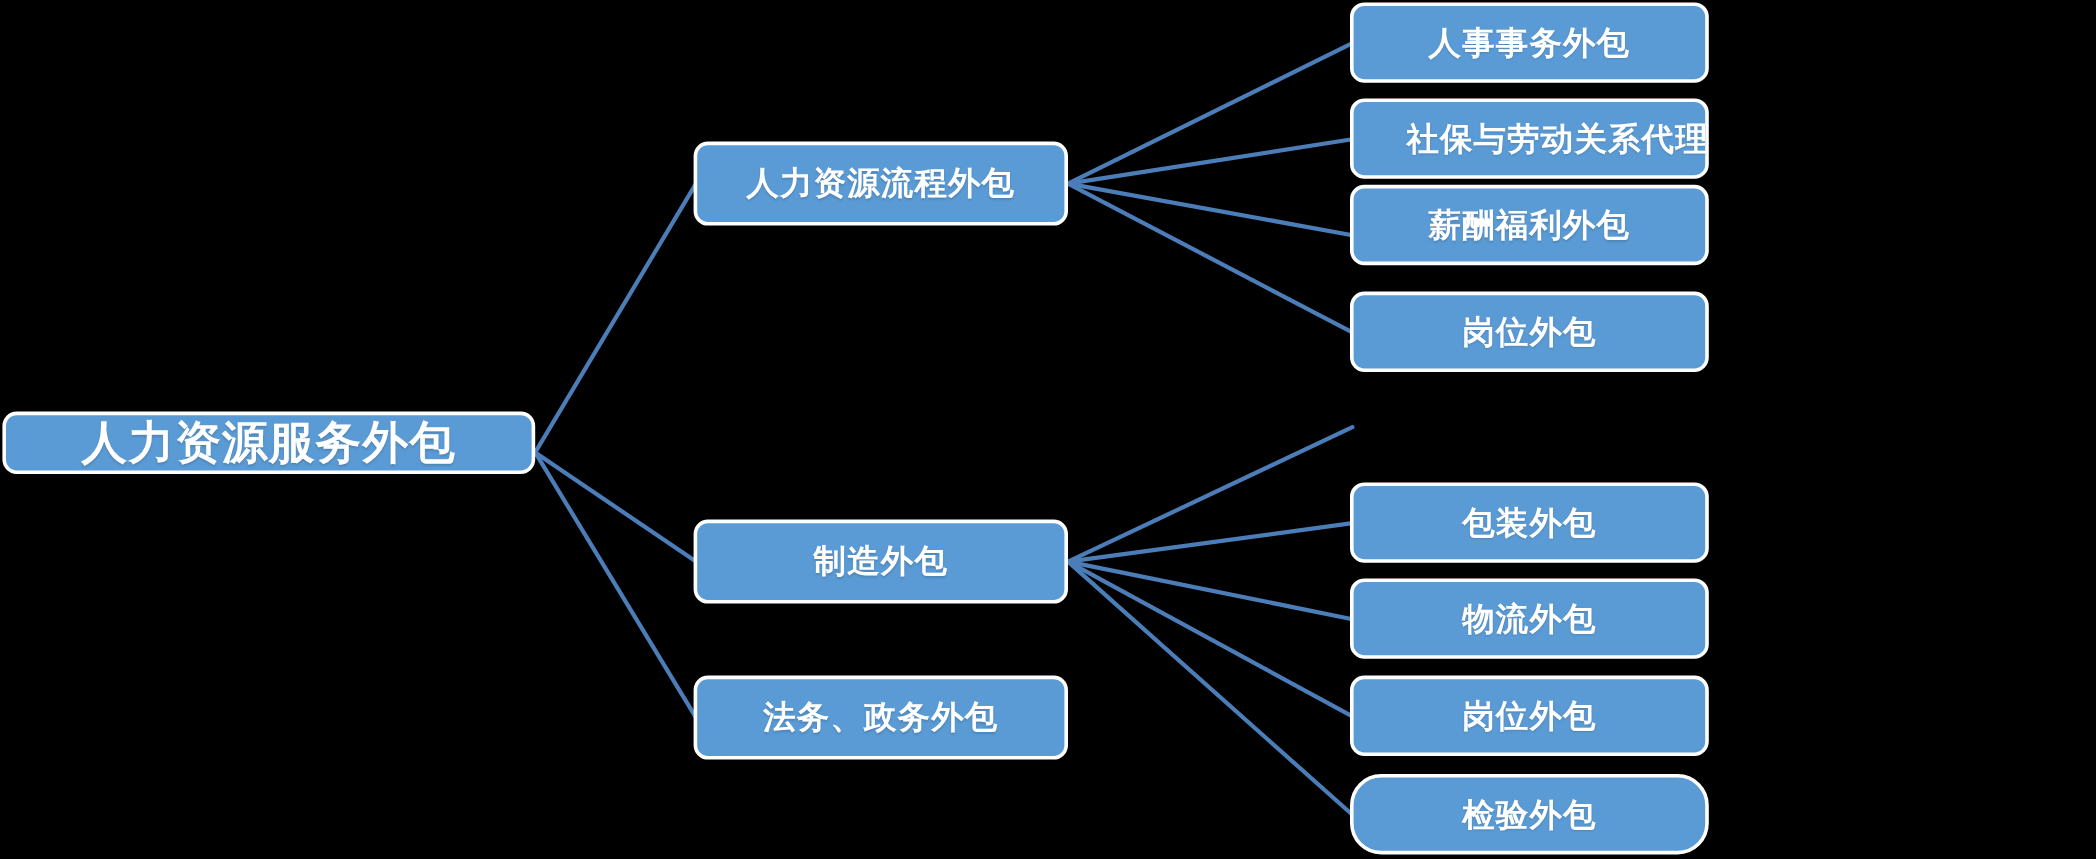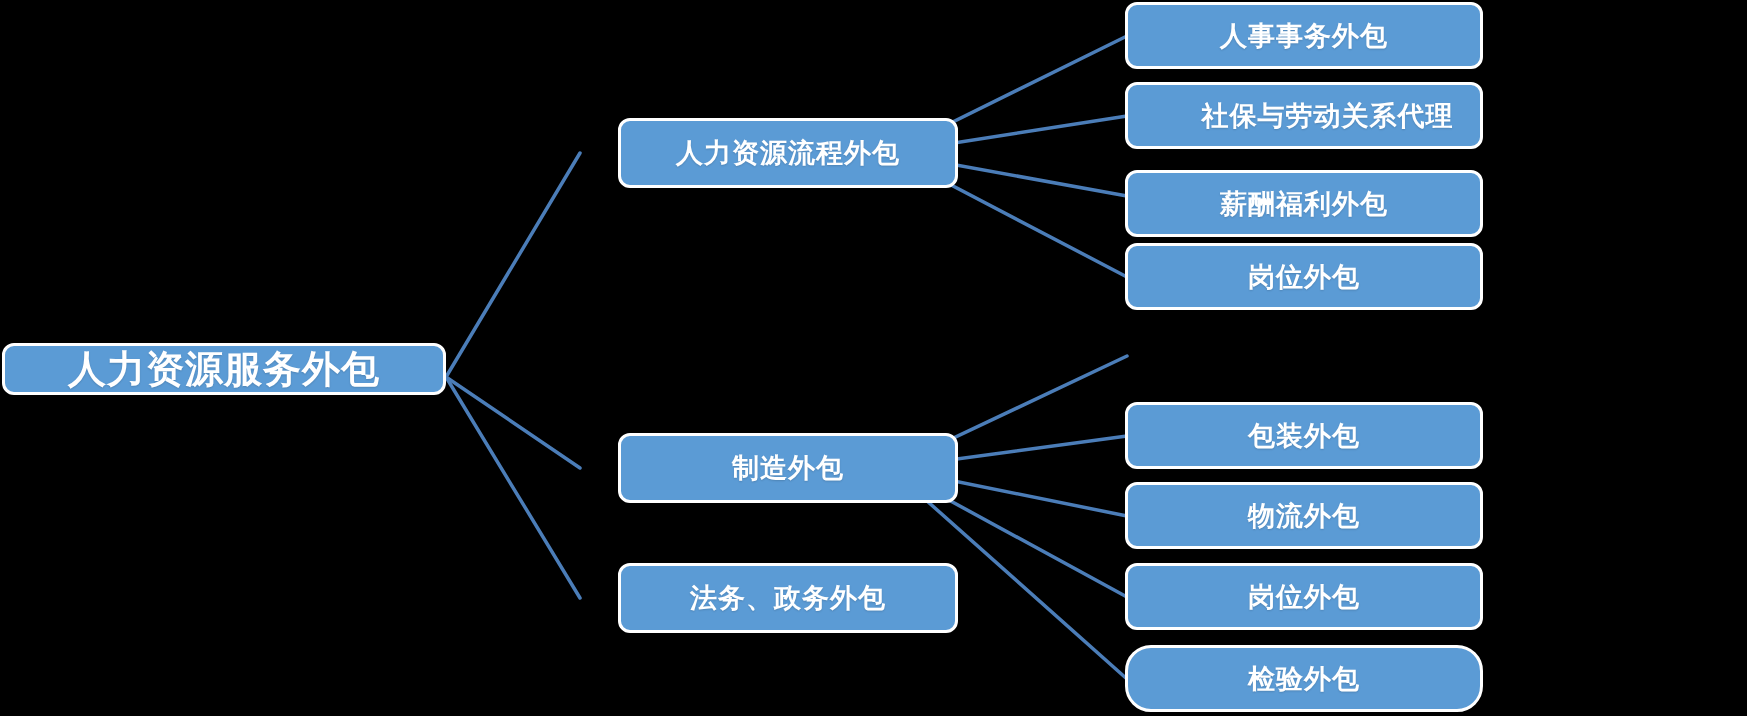--- a/index.html
+++ b/index.html
@@ -48,28 +48,28 @@
     text-align: center;
     letter-spacing: 1px;
     text-shadow: 0 1px 2px rgba(0,0,0,0.15);
     cursor: default;
     white-space: nowrap;
   }
   .node.root {
     left: 2px;   top: 343px;  width: 444px; height: 52px;
     font-size: 38px;
   }
-  .node.branch { width: 340px; height: 70px; font-size: 27px; left: 578px; margin-left: 40px; }
+  .node.branch { width: 312px; height: 70px; font-size: 27px; left: 578px; }
   .node.branch.b0 { top: 118px; }
   .node.branch.b1 { top: 433px; }
   .node.branch.b2 { top: 563px; }
-  .node.leaf { left: 1125px; width: 358px; height: 67px; font-size: 27px; }
+  .node.leaf { left: 1125px; width: 299px; height: 67px; font-size: 27px; }
   .node.leaf.l0 { top: 2px; }
   .node.leaf.l1 { top: 82px; padding-left: 47px; }
-  .node.leaf.l2 { top: 170px; }
+  .node.leaf.l2 { top: 154px; }
   .node.leaf.l3 { top: 243px; }
   .node.leaf.l4 { top: 322px; }
   .node.leaf.l5 { top: 402px; }
   .node.leaf.l6 { top: 482px; }
   .node.leaf.l7 { top: 563px; }
   .node.leaf.l8 { top: 645px; border-radius: 26px; }
 </style>
 </head>
 <body>
 

